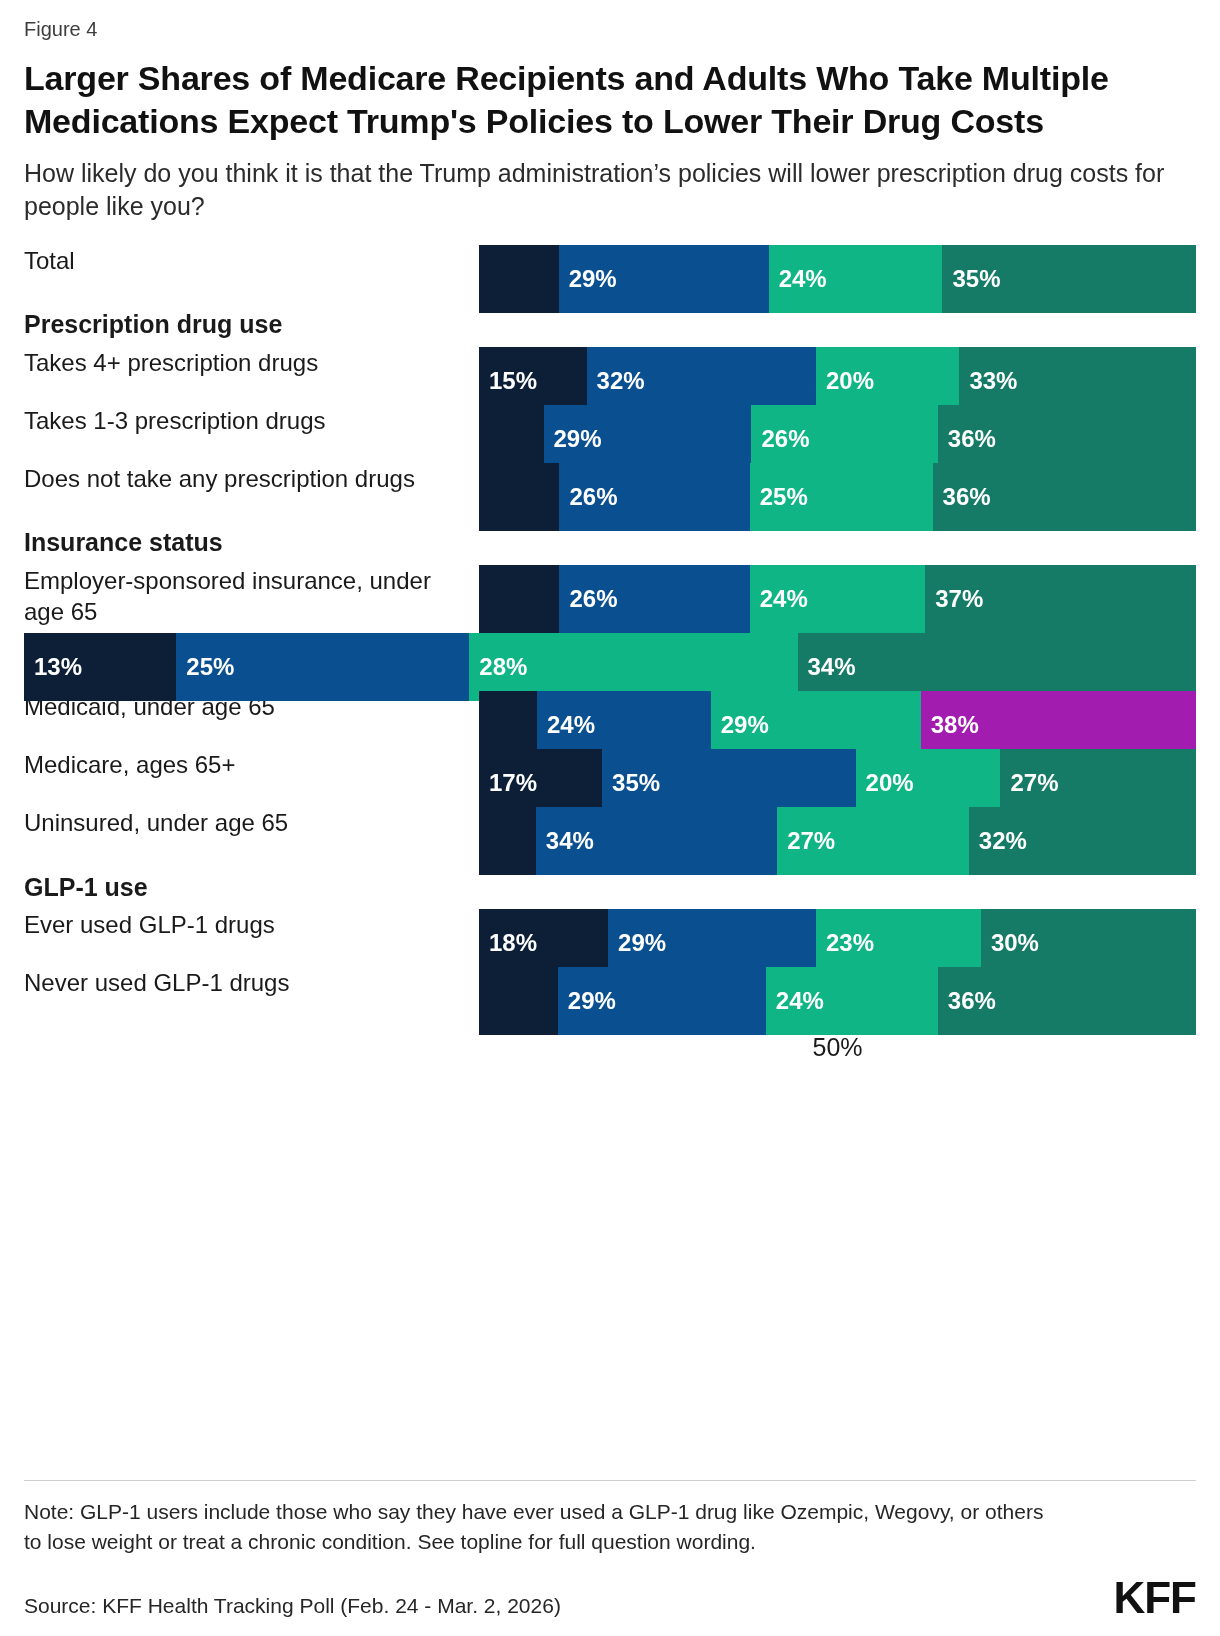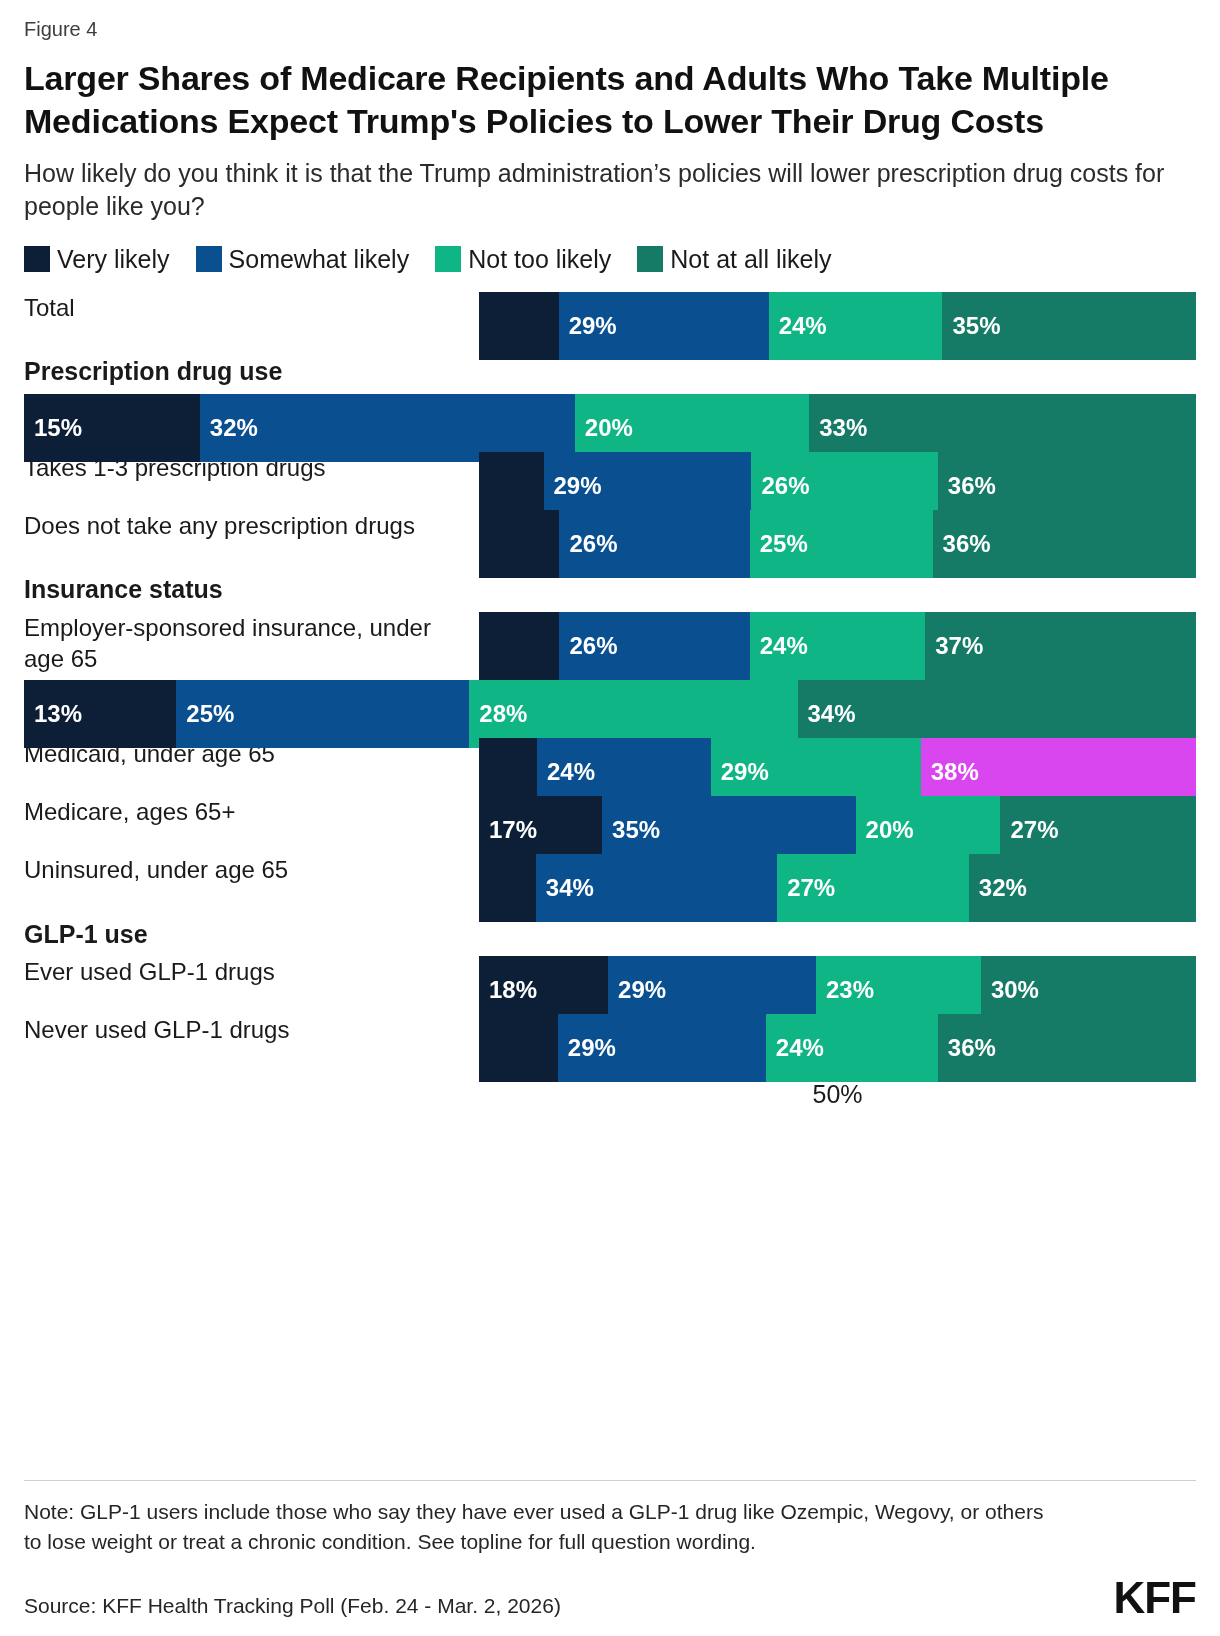--- a/index.html
+++ b/index.html
@@ -182,56 +182,39 @@
 <body>
 
 <div class="page">
 
   <div class="fig-label">Figure 4</div>
 
   <h1 class="title">Larger Shares of Medicare Recipients and Adults Who Take Multiple Medications Expect Trump's Policies to Lower Their Drug Costs</h1>
 
   <div class="subtitle">How likely do you think it is that the Trump administration’s policies will lower prescription drug costs for people like you?</div>
 
-  <div class="legend" id="legend">
-      <div class="legend-item">
-        <span class="legend-swatch" style="background: rgb(12, 31, 55);"></span>
-        <span class="legend-label">Very likely</span>
-      </div>
-      <div class="legend-item">
-        <span class="legend-swatch" style="background: rgb(10, 80, 145);"></span>
-        <span class="legend-label">Somewhat likely</span>
-      </div>
-      <div class="legend-item">
-        <span class="legend-swatch" style="background: rgb(15, 181, 133);"></span>
-        <span class="legend-label">Not too likely</span>
-      </div>
-      <div class="legend-item">
-        <span class="legend-swatch" style="background: rgb(21, 123, 102);"></span>
-        <span class="legend-label">Not at all likely</span>
-      </div>
-    </div>
 
   <div class="chart" id="chart">
       <div class="row">
         <div class="row-label">Total</div>
         <div class="bars">
           <div class="bar-track">
             <div class="seg no-label" style="background: rgb(12, 31, 55); width: 11.1111%;"></div>
             <div class="seg" style="background: rgb(10, 80, 145); width: 29.2929%;">29%</div>
             <div class="seg" style="background: rgb(15, 181, 133); width: 24.2424%;">24%</div>
             <div class="seg" style="background: rgb(21, 123, 102); width: 35.3535%;">35%</div>
           </div>
         </div>
       </div>
       <div class="spacer-6"></div>
       <div class="group-row">
         <div class="row-label group">Prescription drug use</div>
       </div>
       <div class="row">
+        <div class="row-label">Takes 4+ prescription drugs</div>
         <div class="bars">
           <div class="bar-track">
             <div class="seg" style="background: rgb(12, 31, 55); width: 15%;">15%</div>
             <div class="seg" style="background: rgb(10, 80, 145); width: 32%;">32%</div>
             <div class="seg" style="background: rgb(15, 181, 133); width: 20%;">20%</div>
             <div class="seg" style="background: rgb(21, 123, 102); width: 33%;">33%</div>
           </div>
         </div>
       </div>
       <div class="spacer-6"></div>
@@ -285,21 +268,21 @@
         </div>
       </div>
       <div class="spacer-6"></div>
       <div class="row">
         <div class="row-label">Medicaid, under age 65</div>
         <div class="bars">
           <div class="bar-track">
             <div class="seg no-label" style="background: rgb(12, 31, 55); width: 8.08081%;"></div>
             <div class="seg" style="background: rgb(10, 80, 145); width: 24.2424%;">24%</div>
             <div class="seg" style="background: rgb(15, 181, 133); width: 29.2929%;">29%</div>
-            <div class="seg" style="background: #d946ef; width: 38.3838%;">38%</div>
+            <div class="seg" style="background: #a21caf; width: 38.3838%;">38%</div>
           </div>
         </div>
       </div>
       <div class="spacer-6"></div>
       <div class="row">
         <div class="row-label">Medicare, ages 65+</div>
         <div class="bars">
           <div class="bar-track">
             <div class="seg" style="background: rgb(12, 31, 55); width: 17.1717%;">17%</div>
             <div class="seg" style="background: rgb(10, 80, 145); width: 35.3535%;">35%</div>

